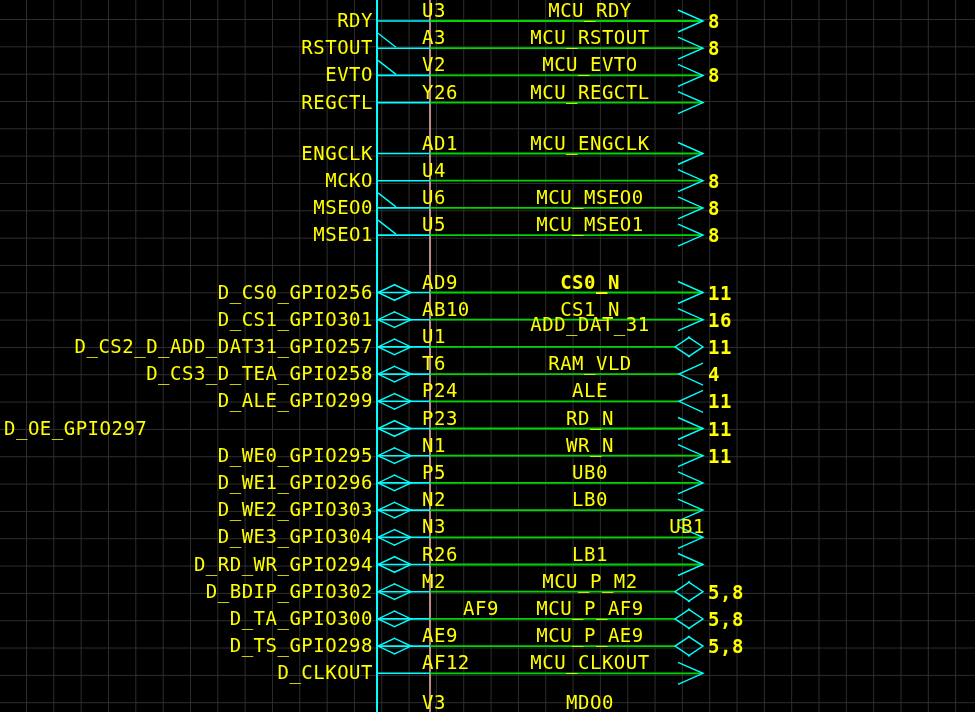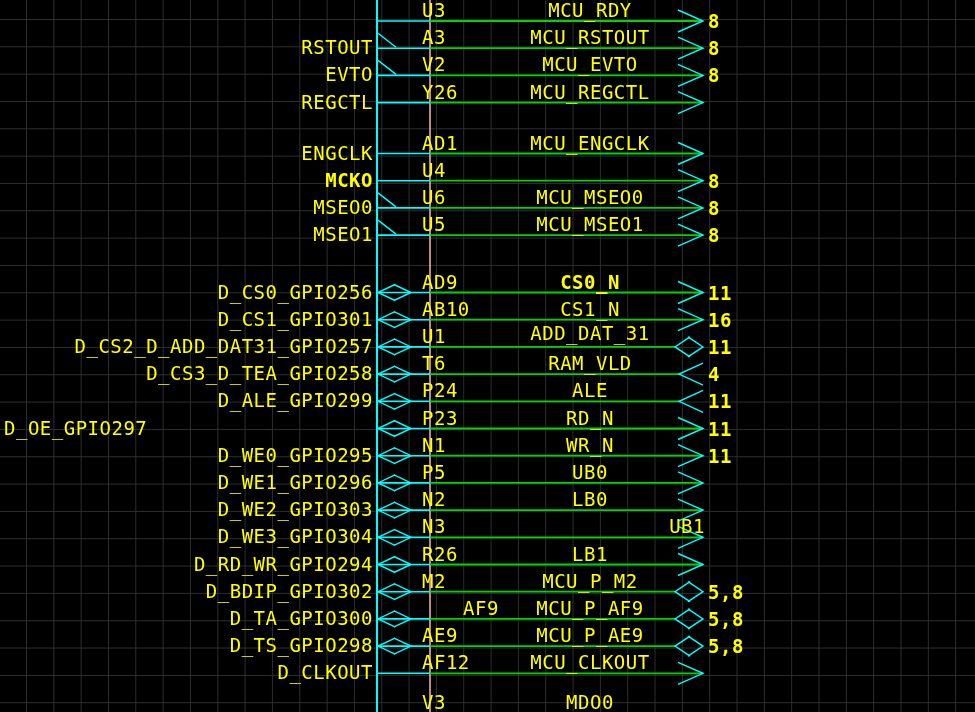--- a/index.html
+++ b/index.html
@@ -135,59 +135,60 @@
       <line x1="430" y1="646.0999999999999" x2="675" y2="646.0999999999999" stroke="#00d500" stroke-width="1.8"></line>
       <polyline points="395,638.0999999999999 378,646.0999999999999 395,654.0999999999999" fill="none" stroke="#00ffff" stroke-width="1.4"></polyline>
       <polyline points="394,638.0999999999999 411,646.0999999999999 394,654.0999999999999" fill="none" stroke="#00ffff" stroke-width="1.4"></polyline>
       <polyline points="690,636.0999999999999 675,646.0999999999999 690,656.0999999999999" fill="none" stroke="#00ffff" stroke-width="1.4"></polyline>
       <polyline points="688,636.0999999999999 703,646.0999999999999 688,656.0999999999999" fill="none" stroke="#00ffff" stroke-width="1.4"></polyline>
       <line x1="377" y1="673.3" x2="430" y2="673.3" stroke="#00ffff" stroke-width="1.6"></line>
       <line x1="430" y1="673.3" x2="703" y2="673.3" stroke="#00d500" stroke-width="1.8"></line>
       <polyline points="678,662.3 703,673.3 678,684.3" fill="none" stroke="#00ffff" stroke-width="1.4"></polyline>
       <line x1="377" y1="713" x2="430" y2="713" stroke="#00ffff" stroke-width="1.6"></line>
     </svg>
+<div class="lbl" style="left: 0px; top: 9px; width: 373px; text-align: right;">RDY</div>
     <div class="lbl" style="left: 422px; top: -1px; width: 130px; text-align: left;">U3</div>
     <div class="lbl" style="left: 475px; top: -1px; width: 230px; text-align: center;">MCU_RDY</div>
     <div class="lbl page-ref" style="left: 708px; top: 10px; width: 60px; text-align: left;">8</div>
     <div class="lbl" style="left: 0px; top: 36.2px; width: 373px; text-align: right;">RSTOUT</div>
     <div class="lbl" style="left: 422px; top: 26.2px; width: 130px; text-align: left;">A3</div>
     <div class="lbl" style="left: 475px; top: 26.2px; width: 230px; text-align: center;">MCU_RSTOUT</div>
     <div class="lbl page-ref" style="left: 708px; top: 37.2px; width: 60px; text-align: left;">8</div>
     <div class="lbl" style="left: 0px; top: 63.4px; width: 373px; text-align: right;">EVTO</div>
     <div class="lbl" style="left: 422px; top: 53.4px; width: 130px; text-align: left;">V2</div>
     <div class="lbl" style="left: 475px; top: 53.4px; width: 230px; text-align: center;">MCU_EVTO</div>
     <div class="lbl page-ref" style="left: 708px; top: 64.4px; width: 60px; text-align: left;">8</div>
     <div class="lbl" style="left: 0px; top: 90.6px; width: 373px; text-align: right;">REGCTL</div>
     <div class="lbl" style="left: 422px; top: 80.6px; width: 130px; text-align: left;">Y26</div>
     <div class="lbl" style="left: 475px; top: 80.6px; width: 230px; text-align: center;">MCU_REGCTL</div>
     <div class="lbl" style="left: 0px; top: 141.5px; width: 373px; text-align: right;">ENGCLK</div>
     <div class="lbl" style="left: 422px; top: 131.5px; width: 130px; text-align: left;">AD1</div>
     <div class="lbl" style="left: 475px; top: 131.5px; width: 230px; text-align: center;">MCU_ENGCLK</div>
-    <div class="lbl" style="left: 0px; top: 168.7px; width: 373px; text-align: right; font-weight: bold;">MCKO</div>
+    <div class="lbl" style="left: 0px; top: 168.7px; width: 373px; text-align: right;">MCKO</div>
     <div class="lbl" style="left: 422px; top: 158.7px; width: 130px; text-align: left;">U4</div>
     <div class="lbl page-ref" style="left: 708px; top: 169.7px; width: 60px; text-align: left;">8</div>
     <div class="lbl" style="left: 0px; top: 195.9px; width: 373px; text-align: right;">MSEO0</div>
     <div class="lbl" style="left: 422px; top: 185.9px; width: 130px; text-align: left;">U6</div>
     <div class="lbl" style="left: 475px; top: 185.9px; width: 230px; text-align: center;">MCU_MSEO0</div>
     <div class="lbl page-ref" style="left: 708px; top: 196.9px; width: 60px; text-align: left;">8</div>
     <div class="lbl" style="left: 0px; top: 223.1px; width: 373px; text-align: right;">MSEO1</div>
     <div class="lbl" style="left: 422px; top: 213.1px; width: 130px; text-align: left;">U5</div>
     <div class="lbl" style="left: 475px; top: 213.1px; width: 230px; text-align: center;">MCU_MSEO1</div>
     <div class="lbl page-ref" style="left: 708px; top: 224.1px; width: 60px; text-align: left;">8</div>
     <div class="lbl" style="left: 0px; top: 280.5px; width: 373px; text-align: right;">D_CS0_GPIO256</div>
     <div class="lbl" style="left: 422px; top: 270.5px; width: 130px; text-align: left;">AD9</div>
     <div class="lbl" style="left: 475px; top: 270.5px; width: 230px; text-align: center; font-weight: bold;">CS0_N</div>
     <div class="lbl page-ref" style="left: 708px; top: 281.5px; width: 60px; text-align: left;">11</div>
     <div class="lbl" style="left: 0px; top: 307.7px; width: 373px; text-align: right;">D_CS1_GPIO301</div>
     <div class="lbl" style="left: 422px; top: 297.7px; width: 130px; text-align: left;">AB10</div>
     <div class="lbl" style="left: 475px; top: 297.7px; width: 230px; text-align: center;">CS1_N</div>
     <div class="lbl page-ref" style="left: 708px; top: 308.7px; width: 60px; text-align: left;">16</div>
     <div class="lbl" style="left: 0px; top: 334.9px; width: 373px; text-align: right;">D_CS2_D_ADD_DAT31_GPIO257</div>
     <div class="lbl" style="left: 422px; top: 324.9px; width: 130px; text-align: left;">U1</div>
-    <div class="lbl" style="left: 475px; top: 322px; width: 230px; text-align: center;">ADD_DAT_31</div>
+    <div class="lbl" style="left: 475px; top: 313px; width: 230px; text-align: center;">ADD_DAT_31</div>
     <div class="lbl page-ref" style="left: 708px; top: 335.9px; width: 60px; text-align: left;">11</div>
     <div class="lbl" style="left: 0px; top: 362.1px; width: 373px; text-align: right;">D_CS3_D_TEA_GPIO258</div>
     <div class="lbl" style="left: 422px; top: 352.1px; width: 130px; text-align: left;">T6</div>
     <div class="lbl" style="left: 475px; top: 352.1px; width: 230px; text-align: center;">RAM_VLD</div>
     <div class="lbl page-ref" style="left: 708px; top: 363.1px; width: 60px; text-align: left;">4</div>
     <div class="lbl" style="left: 0px; top: 389.3px; width: 373px; text-align: right;">D_ALE_GPIO299</div>
     <div class="lbl" style="left: 422px; top: 379.3px; width: 130px; text-align: left;">P24</div>
     <div class="lbl" style="left: 475px; top: 379.3px; width: 230px; text-align: center;">ALE</div>
     <div class="lbl page-ref" style="left: 708px; top: 390.3px; width: 60px; text-align: left;">11</div>
     <div class="lbl" style="left: 4px; top: 416.5px; width: 373px; text-align: left;">D_OE_GPIO297</div>

